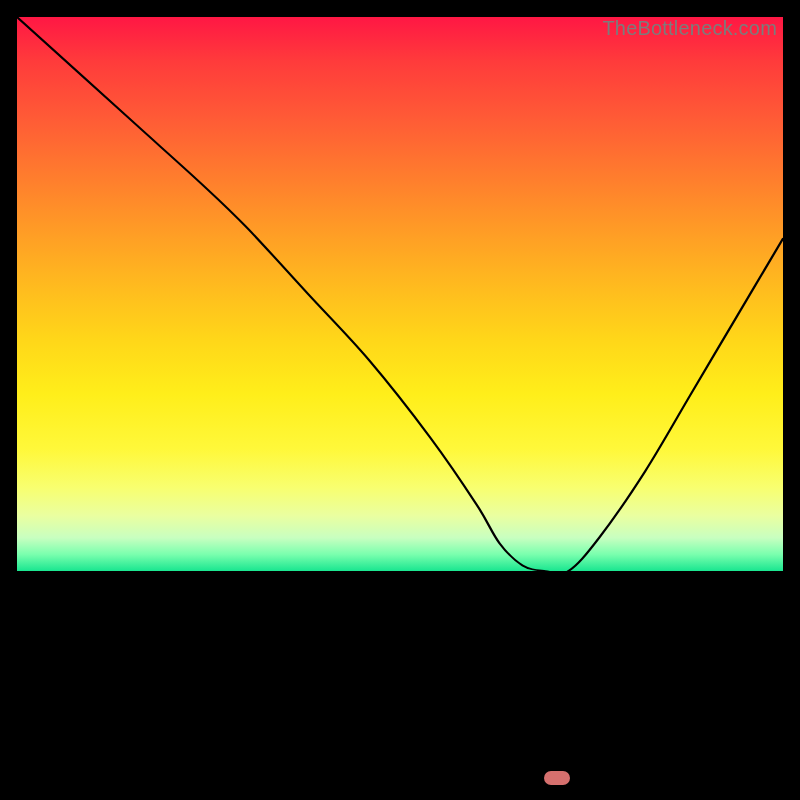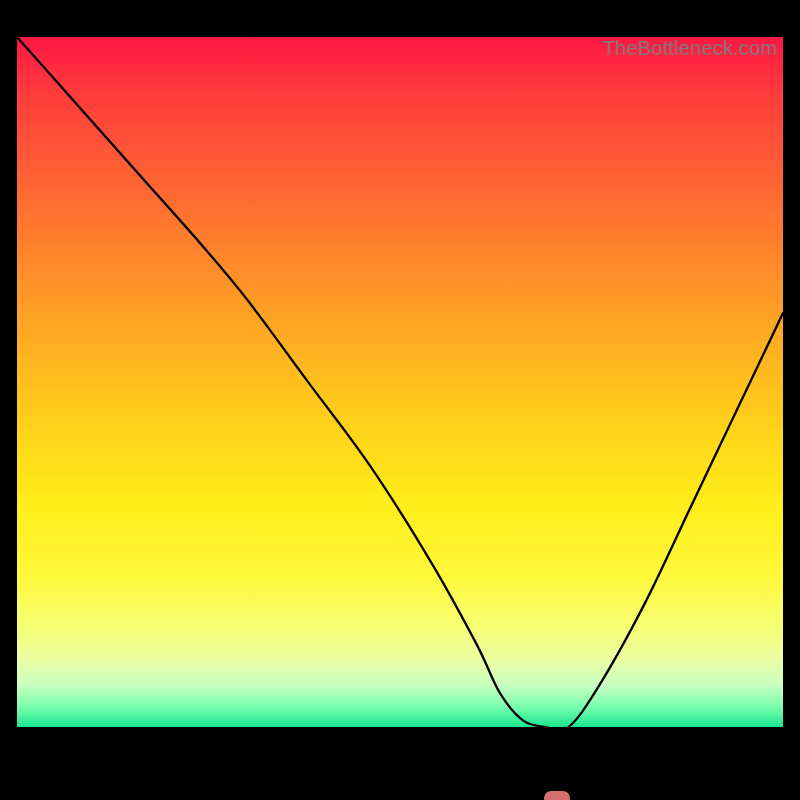--- a/index.html
+++ b/index.html
@@ -14,38 +14,37 @@
     position: relative;
     width: 800px;
     height: 800px;
     background: #000;
   }
   .plot-area {
     position: absolute;
     left: 17px;
     top: 17px;
     width: 766px;
-    height: 690px;
+    height: 554px;
     background: linear-gradient(to bottom,
       #ff1744 0%,
       #ff3b3b 8%,
       #ff5a36 18%,
       #ff7a2e 28%,
       #ff9a26 38%,
       #ffb91f 48%,
       #ffd619 58%,
       #ffee1a 68%,
       #fff83a 78%,
       #f8ff70 85%,
       #eaffa0 90%,
       #c8ffc0 94%,
       #7affae 97%,
       #19e690 100%
     );
-    margin-top: 20px;
   }
   .watermark {
     position: absolute;
     top: 0;
     right: 6px;
     color: #7c7c7c;
     font: 20px Arial, Helvetica, sans-serif;
     letter-spacing: 0.2px;
     user-select: none;
   }

